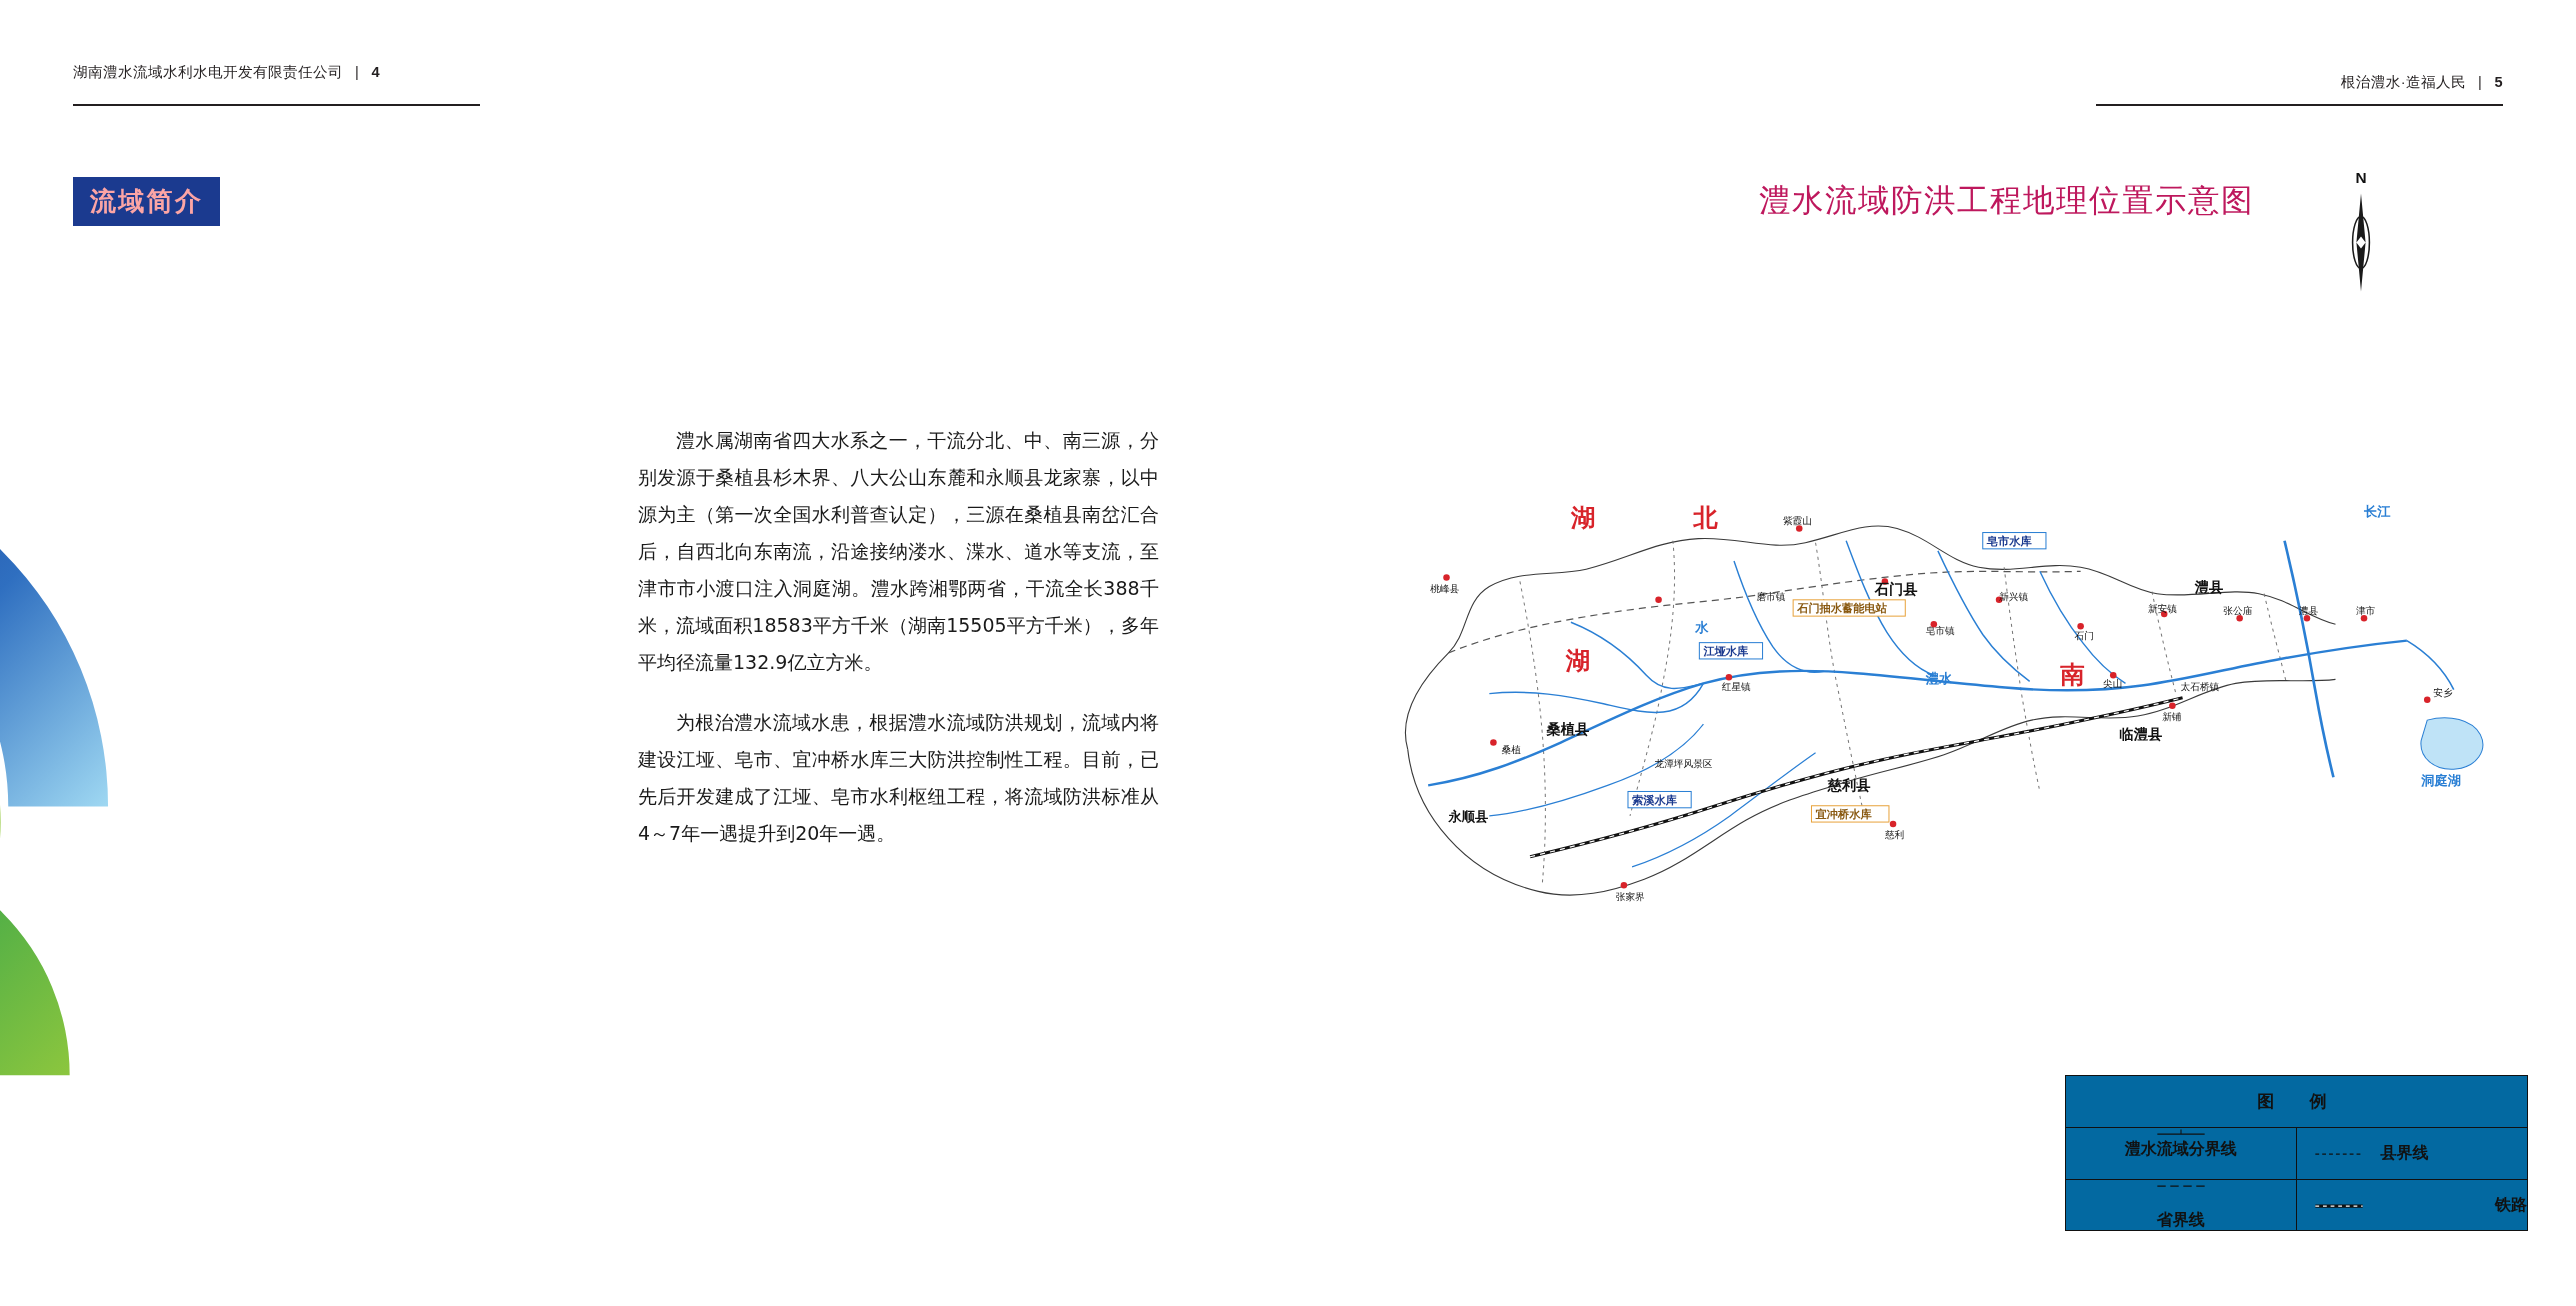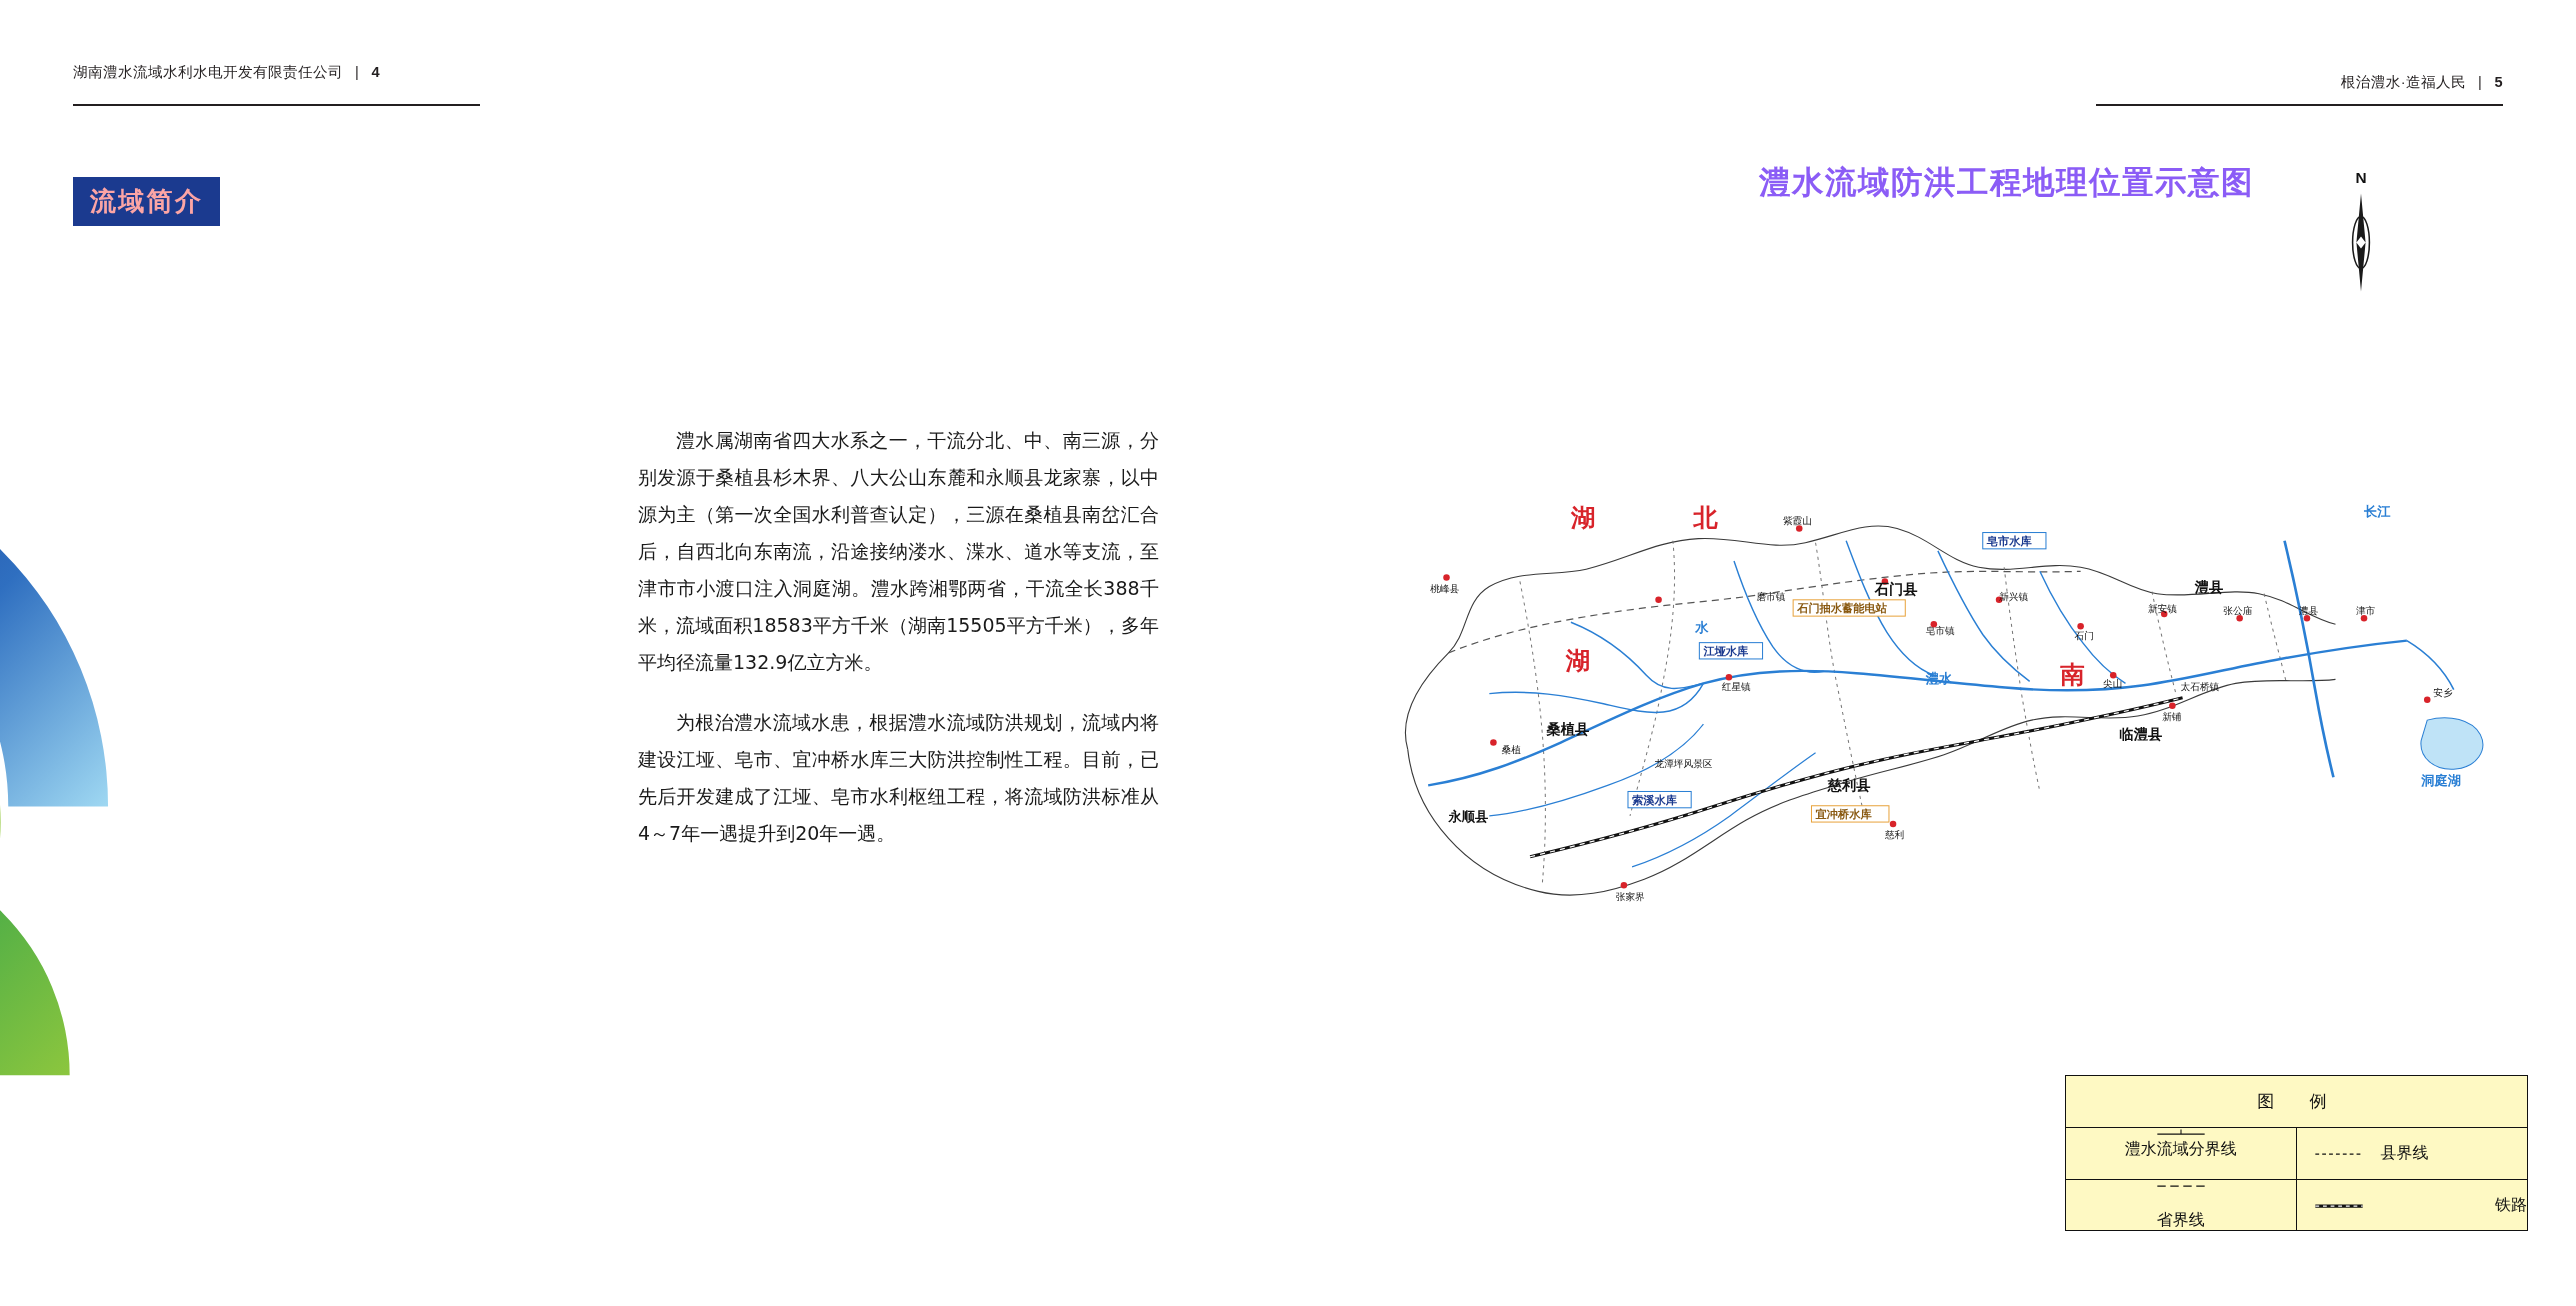--- a/index.html
+++ b/index.html
@@ -50,38 +50,39 @@
     line-height:1.95;
     color:#1a1a1a;
     text-align:justify;
     text-justify:inter-ideograph;
   }
   #body-text p{margin:0 0 23px 16px;text-indent:2em;}
   #body-text p:last-child{margin-bottom:0;}
 
   
   #map-title{
-    position:absolute;right:322px;top:162px;
-    font-size:31.5px;font-weight:bold;color:#8b5cf6;
+    position:absolute;right:322px;top:180px;
+    font-size:31.5px;font-weight:normal;color:#be185d;
     letter-spacing:1.5px;white-space:nowrap;
   }
   #compass{position:absolute;right:192px;top:169px;width:46px;height:123px;}
   #compass .nlabel{
     position:absolute;left:0;top:0;width:100%;text-align:center;
     font-size:15.4px;font-weight:bold;color:#111;
   }
 
   #map-wrap{position:absolute;left:1367px;top:330px;width:1152px;height:768px;}
   #map-svg{position:absolute;left:0;top:0;}
 
   
   #legend{
     position:absolute;left:2065px;top:1075px;width:461px;height:154px;
     border:0.8px solid #111;
-    background:#fef9c3;
+    background:#0369a1;
+    font-weight:bold;
   }
   #legend .lg-row{display:flex;height:33.33%;}
   #legend .lg-head{
     height:33.33%;display:flex;align-items:center;justify-content:center;
     border-bottom:0.8px solid #111;font-size:17px;letter-spacing:9.2px;color:#111;
   }
   #legend .lg-cell{
     width:50%;height:100%;display:flex;align-items:center;
     border-bottom:0.8px solid #111;box-sizing:border-box;
   }

